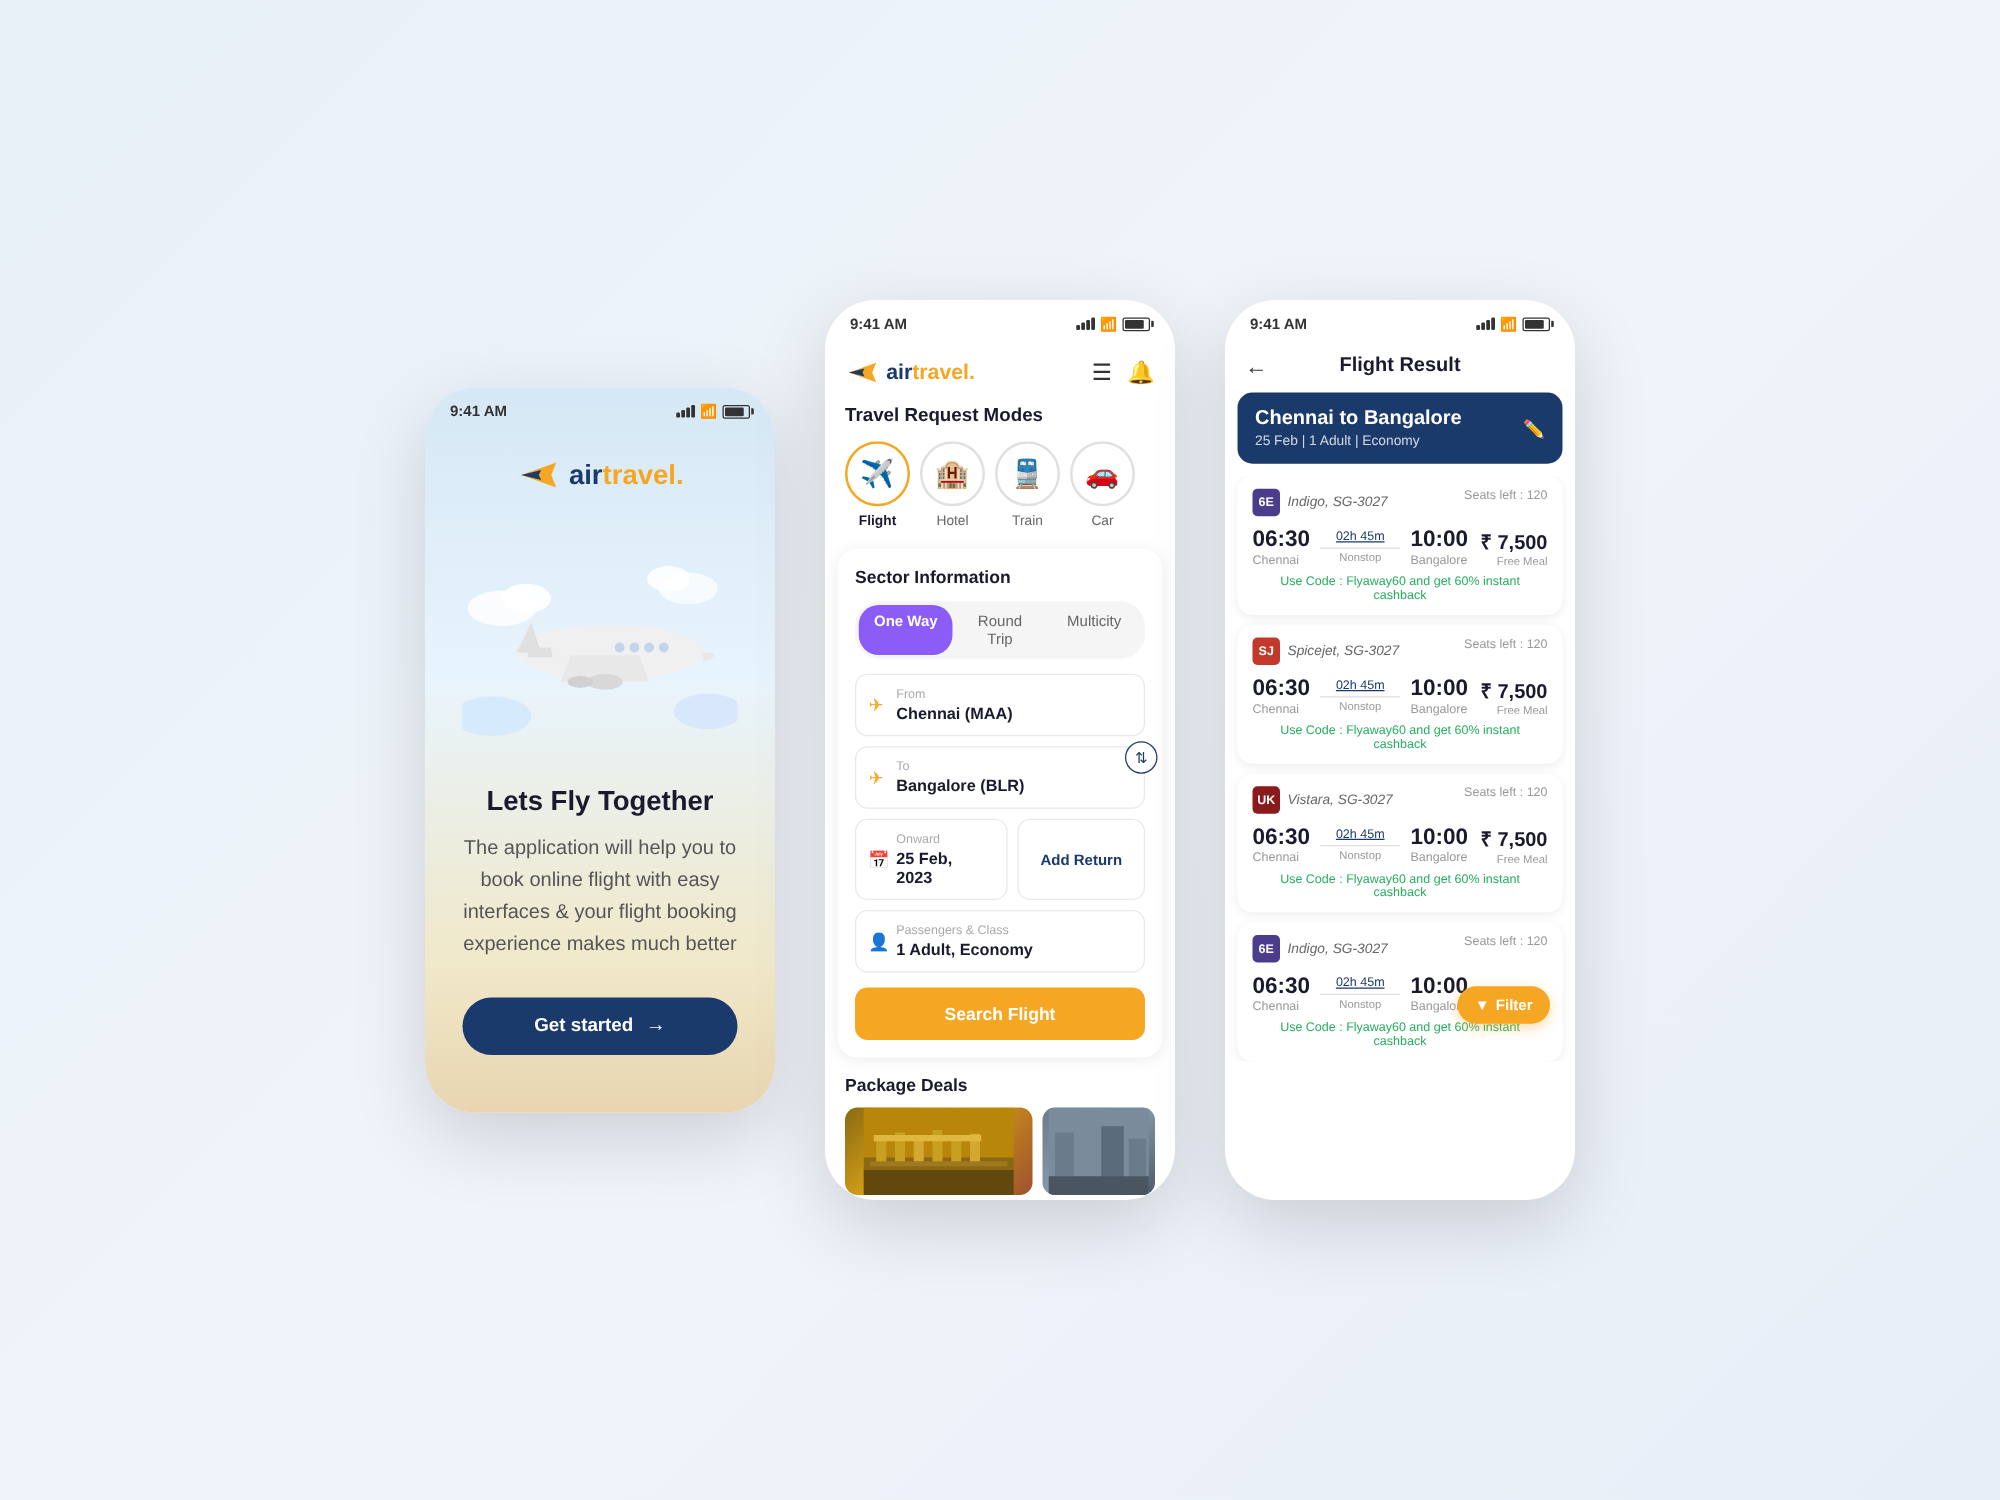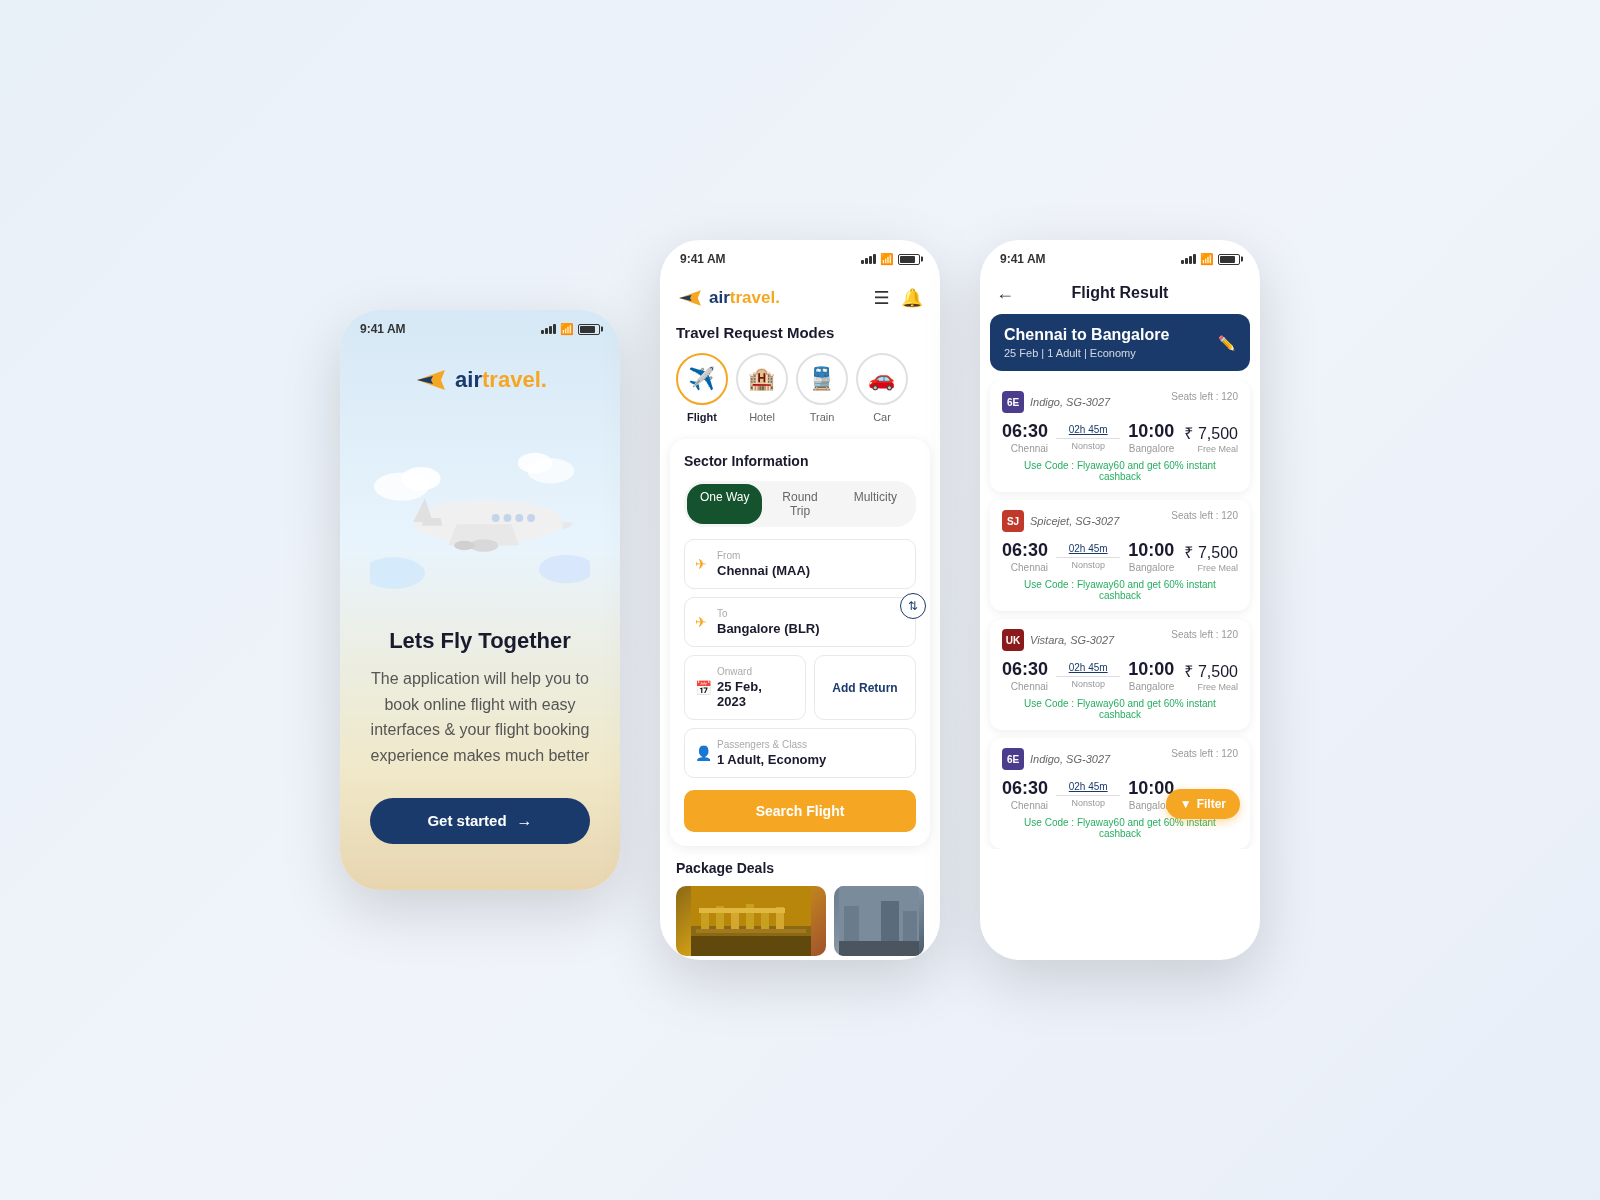--- a/index.html
+++ b/index.html
@@ -242,23 +242,23 @@
     .trip-tab {
       flex: 1;
       padding: 6px 10px;
       border-radius: 16px;
       font-size: 12px;
       text-align: center;
       cursor: pointer;
       color: #666;
     }
     .trip-tab.active {
-      background: #14532d;
+      background: #8b5cf6;
       color: #fff;
-      font-weight: 400;
+      font-weight: 700;
     }
     .input-field {
       border: 1px solid #e8e8e8;
       border-radius: 10px;
       padding: 10px 12px;
       margin-bottom: 8px;
       position: relative;
       background: #fff;
     }
     .input-field .label {
@@ -457,21 +457,21 @@
       color: #999;
     }
     .flight-route {
       display: flex;
       align-items: center;
       gap: 0;
     }
     .time-city {
       display: flex;
       flex-direction: column;
-      align-items: flex-end;
+      align-items: flex-start;
     }
     .flight-time {
       font-size: 18px;
       font-weight: 700;
       color: #1a1a2e;
     }
     .city-name {
       font-size: 10px;
       color: #999;
       margin-top: 1px;
@@ -500,21 +500,21 @@
       color: #999;
       margin-top: 2px;
     }
     .price-meal {
       display: flex;
       flex-direction: column;
       align-items: flex-end;
     }
     .flight-price {
       font-size: 16px;
-      font-weight: 400;
+      font-weight: 700;
       color: #1a1a2e;
     }
     .meal-label {
       font-size: 9px;
       color: #999;
     }
     .promo-text {
       font-size: 10px;
       color: #27ae60;
       text-align: center;

